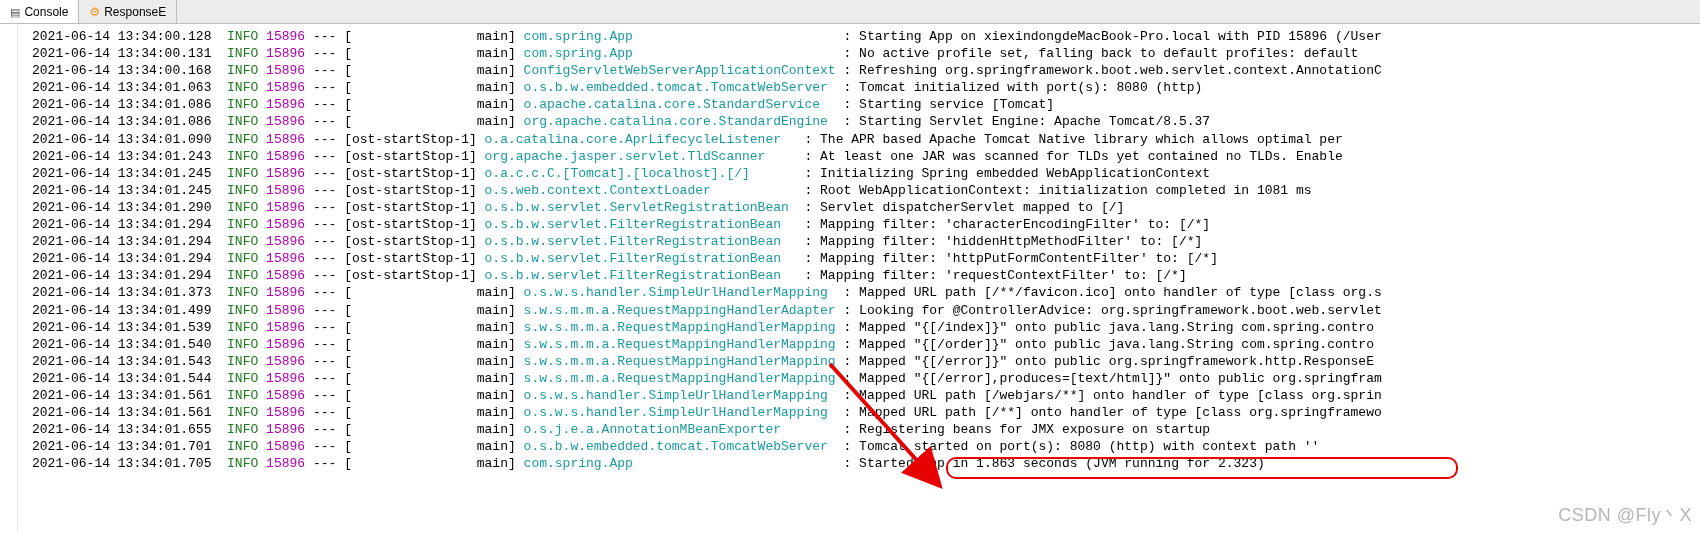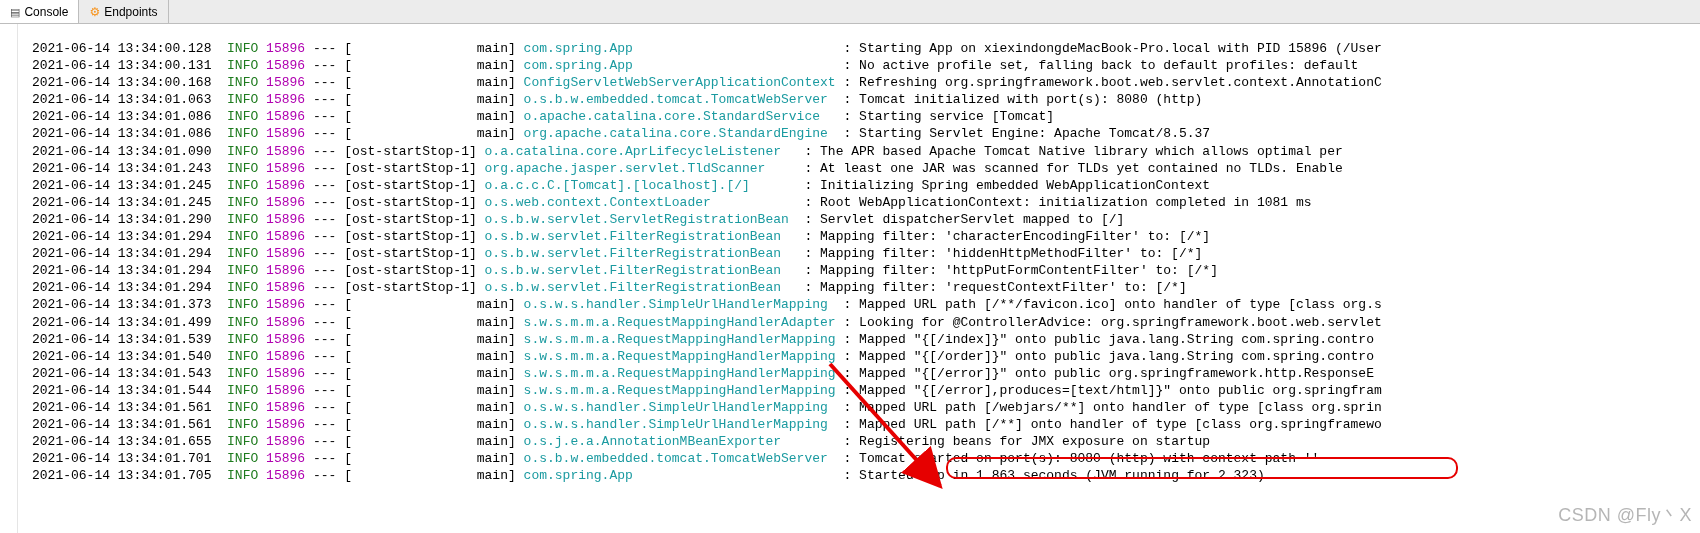--- a/index.html
+++ b/index.html
@@ -49,21 +49,21 @@
   }
   .log-area {
     position: absolute;
     left: 18px;
     top: 24px;
     right: 0;
     bottom: 0;
     overflow: hidden;
     white-space: pre;
     line-height: 17.1px;
-    padding-top: 16px;
+    padding-top: 4px;
     padding-left: 14px;
   }
   .row { display: block; }
   .ts { color: #000; }
   .level-info { color: #1e7b1e; }
   .pid { color: #b000b0; }
   .sep { color: #000; }
   .thread { color: #000; }
   .logger { color: #1a9aa0; }
   .msg { color: #000; }
@@ -90,21 +90,21 @@
 </head>
 <body>
 
 <div class="tab-bar">
   <div class="tab active">
     <span class="icon-console"></span>
     <span>Console</span>
   </div>
   <div class="tab">
     <span class="icon-endpoints"></span>
-    <span>Endpoints</span>
+    <span>ResponseE</span>
   </div>
 </div>
 
 <div class="left-gutter"></div>
 
 <div class="log-area" id="log-area"><div class="row"><span class="ts">2021-06-14 13:34:00.128</span>  <span class="level-info">INFO</span> <span class="pid">15896</span> <span class="sep">---</span> <span class="thread">[                main]</span> <span class="logger">com.spring.App                          </span> <span class="sep">:</span> <span class="msg">Starting App on xiexindongdeMacBook-Pro.local with PID 15896 (/User</span></div><div class="row"><span class="ts">2021-06-14 13:34:00.131</span>  <span class="level-info">INFO</span> <span class="pid">15896</span> <span class="sep">---</span> <span class="thread">[                main]</span> <span class="logger">com.spring.App                          </span> <span class="sep">:</span> <span class="msg">No active profile set, falling back to default profiles: default</span></div><div class="row"><span class="ts">2021-06-14 13:34:00.168</span>  <span class="level-info">INFO</span> <span class="pid">15896</span> <span class="sep">---</span> <span class="thread">[                main]</span> <span class="logger">ConfigServletWebServerApplicationContext</span> <span class="sep">:</span> <span class="msg">Refreshing org.springframework.boot.web.servlet.context.AnnotationC</span></div><div class="row"><span class="ts">2021-06-14 13:34:01.063</span>  <span class="level-info">INFO</span> <span class="pid">15896</span> <span class="sep">---</span> <span class="thread">[                main]</span> <span class="logger">o.s.b.w.embedded.tomcat.TomcatWebServer </span> <span class="sep">:</span> <span class="msg">Tomcat initialized with port(s): 8080 (http)</span></div><div class="row"><span class="ts">2021-06-14 13:34:01.086</span>  <span class="level-info">INFO</span> <span class="pid">15896</span> <span class="sep">---</span> <span class="thread">[                main]</span> <span class="logger">o.apache.catalina.core.StandardService  </span> <span class="sep">:</span> <span class="msg">Starting service [Tomcat]</span></div><div class="row"><span class="ts">2021-06-14 13:34:01.086</span>  <span class="level-info">INFO</span> <span class="pid">15896</span> <span class="sep">---</span> <span class="thread">[                main]</span> <span class="logger">org.apache.catalina.core.StandardEngine </span> <span class="sep">:</span> <span class="msg">Starting Servlet Engine: Apache Tomcat/8.5.37</span></div><div class="row"><span class="ts">2021-06-14 13:34:01.090</span>  <span class="level-info">INFO</span> <span class="pid">15896</span> <span class="sep">---</span> <span class="thread">[ost-startStop-1]</span> <span class="logger">o.a.catalina.core.AprLifecycleListener  </span> <span class="sep">:</span> <span class="msg">The APR based Apache Tomcat Native library which allows optimal per</span></div><div class="row"><span class="ts">2021-06-14 13:34:01.243</span>  <span class="level-info">INFO</span> <span class="pid">15896</span> <span class="sep">---</span> <span class="thread">[ost-startStop-1]</span> <span class="logger">org.apache.jasper.servlet.TldScanner    </span> <span class="sep">:</span> <span class="msg">At least one JAR was scanned for TLDs yet contained no TLDs. Enable</span></div><div class="row"><span class="ts">2021-06-14 13:34:01.245</span>  <span class="level-info">INFO</span> <span class="pid">15896</span> <span class="sep">---</span> <span class="thread">[ost-startStop-1]</span> <span class="logger">o.a.c.c.C.[Tomcat].[localhost].[/]      </span> <span class="sep">:</span> <span class="msg">Initializing Spring embedded WebApplicationContext</span></div><div class="row"><span class="ts">2021-06-14 13:34:01.245</span>  <span class="level-info">INFO</span> <span class="pid">15896</span> <span class="sep">---</span> <span class="thread">[ost-startStop-1]</span> <span class="logger">o.s.web.context.ContextLoader           </span> <span class="sep">:</span> <span class="msg">Root WebApplicationContext: initialization completed in 1081 ms</span></div><div class="row"><span class="ts">2021-06-14 13:34:01.290</span>  <span class="level-info">INFO</span> <span class="pid">15896</span> <span class="sep">---</span> <span class="thread">[ost-startStop-1]</span> <span class="logger">o.s.b.w.servlet.ServletRegistrationBean </span> <span class="sep">:</span> <span class="msg">Servlet dispatcherServlet mapped to [/]</span></div><div class="row"><span class="ts">2021-06-14 13:34:01.294</span>  <span class="level-info">INFO</span> <span class="pid">15896</span> <span class="sep">---</span> <span class="thread">[ost-startStop-1]</span> <span class="logger">o.s.b.w.servlet.FilterRegistrationBean  </span> <span class="sep">:</span> <span class="msg">Mapping filter: 'characterEncodingFilter' to: [/*]</span></div><div class="row"><span class="ts">2021-06-14 13:34:01.294</span>  <span class="level-info">INFO</span> <span class="pid">15896</span> <span class="sep">---</span> <span class="thread">[ost-startStop-1]</span> <span class="logger">o.s.b.w.servlet.FilterRegistrationBean  </span> <span class="sep">:</span> <span class="msg">Mapping filter: 'hiddenHttpMethodFilter' to: [/*]</span></div><div class="row"><span class="ts">2021-06-14 13:34:01.294</span>  <span class="level-info">INFO</span> <span class="pid">15896</span> <span class="sep">---</span> <span class="thread">[ost-startStop-1]</span> <span class="logger">o.s.b.w.servlet.FilterRegistrationBean  </span> <span class="sep">:</span> <span class="msg">Mapping filter: 'httpPutFormContentFilter' to: [/*]</span></div><div class="row"><span class="ts">2021-06-14 13:34:01.294</span>  <span class="level-info">INFO</span> <span class="pid">15896</span> <span class="sep">---</span> <span class="thread">[ost-startStop-1]</span> <span class="logger">o.s.b.w.servlet.FilterRegistrationBean  </span> <span class="sep">:</span> <span class="msg">Mapping filter: 'requestContextFilter' to: [/*]</span></div><div class="row"><span class="ts">2021-06-14 13:34:01.373</span>  <span class="level-info">INFO</span> <span class="pid">15896</span> <span class="sep">---</span> <span class="thread">[                main]</span> <span class="logger">o.s.w.s.handler.SimpleUrlHandlerMapping </span> <span class="sep">:</span> <span class="msg">Mapped URL path [/**/favicon.ico] onto handler of type [class org.s</span></div><div class="row"><span class="ts">2021-06-14 13:34:01.499</span>  <span class="level-info">INFO</span> <span class="pid">15896</span> <span class="sep">---</span> <span class="thread">[                main]</span> <span class="logger">s.w.s.m.m.a.RequestMappingHandlerAdapter</span> <span class="sep">:</span> <span class="msg">Looking for @ControllerAdvice: org.springframework.boot.web.servlet</span></div><div class="row"><span class="ts">2021-06-14 13:34:01.539</span>  <span class="level-info">INFO</span> <span class="pid">15896</span> <span class="sep">---</span> <span class="thread">[                main]</span> <span class="logger">s.w.s.m.m.a.RequestMappingHandlerMapping</span> <span class="sep">:</span> <span class="msg">Mapped "{[/index]}" onto public java.lang.String com.spring.contro</span></div><div class="row"><span class="ts">2021-06-14 13:34:01.540</span>  <span class="level-info">INFO</span> <span class="pid">15896</span> <span class="sep">---</span> <span class="thread">[                main]</span> <span class="logger">s.w.s.m.m.a.RequestMappingHandlerMapping</span> <span class="sep">:</span> <span class="msg">Mapped "{[/order]}" onto public java.lang.String com.spring.contro</span></div><div class="row"><span class="ts">2021-06-14 13:34:01.543</span>  <span class="level-info">INFO</span> <span class="pid">15896</span> <span class="sep">---</span> <span class="thread">[                main]</span> <span class="logger">s.w.s.m.m.a.RequestMappingHandlerMapping</span> <span class="sep">:</span> <span class="msg">Mapped "{[/error]}" onto public org.springframework.http.ResponseE</span></div><div class="row"><span class="ts">2021-06-14 13:34:01.544</span>  <span class="level-info">INFO</span> <span class="pid">15896</span> <span class="sep">---</span> <span class="thread">[                main]</span> <span class="logger">s.w.s.m.m.a.RequestMappingHandlerMapping</span> <span class="sep">:</span> <span class="msg">Mapped "{[/error],produces=[text/html]}" onto public org.springfram</span></div><div class="row"><span class="ts">2021-06-14 13:34:01.561</span>  <span class="level-info">INFO</span> <span class="pid">15896</span> <span class="sep">---</span> <span class="thread">[                main]</span> <span class="logger">o.s.w.s.handler.SimpleUrlHandlerMapping </span> <span class="sep">:</span> <span class="msg">Mapped URL path [/webjars/**] onto handler of type [class org.sprin</span></div><div class="row"><span class="ts">2021-06-14 13:34:01.561</span>  <span class="level-info">INFO</span> <span class="pid">15896</span> <span class="sep">---</span> <span class="thread">[                main]</span> <span class="logger">o.s.w.s.handler.SimpleUrlHandlerMapping </span> <span class="sep">:</span> <span class="msg">Mapped URL path [/**] onto handler of type [class org.springframewo</span></div><div class="row"><span class="ts">2021-06-14 13:34:01.655</span>  <span class="level-info">INFO</span> <span class="pid">15896</span> <span class="sep">---</span> <span class="thread">[                main]</span> <span class="logger">o.s.j.e.a.AnnotationMBeanExporter       </span> <span class="sep">:</span> <span class="msg">Registering beans for JMX exposure on startup</span></div><div class="row"><span class="ts">2021-06-14 13:34:01.701</span>  <span class="level-info">INFO</span> <span class="pid">15896</span> <span class="sep">---</span> <span class="thread">[                main]</span> <span class="logger">o.s.b.w.embedded.tomcat.TomcatWebServer </span> <span class="sep">:</span> <span class="msg">Tomcat started on port(s): 8080 (http) with context path ''</span></div><div class="row"><span class="ts">2021-06-14 13:34:01.705</span>  <span class="level-info">INFO</span> <span class="pid">15896</span> <span class="sep">---</span> <span class="thread">[                main]</span> <span class="logger">com.spring.App                          </span> <span class="sep">:</span> <span class="msg">Started App in 1.863 seconds (JVM running for 2.323)</span></div></div>
 
 <div class="highlight-box" id="hb" style="left: 946px; top: 457px; width: 512px; height: 22px;"></div>
 
 <svg class="arrow-svg" id="arrow" width="1700" height="533">

